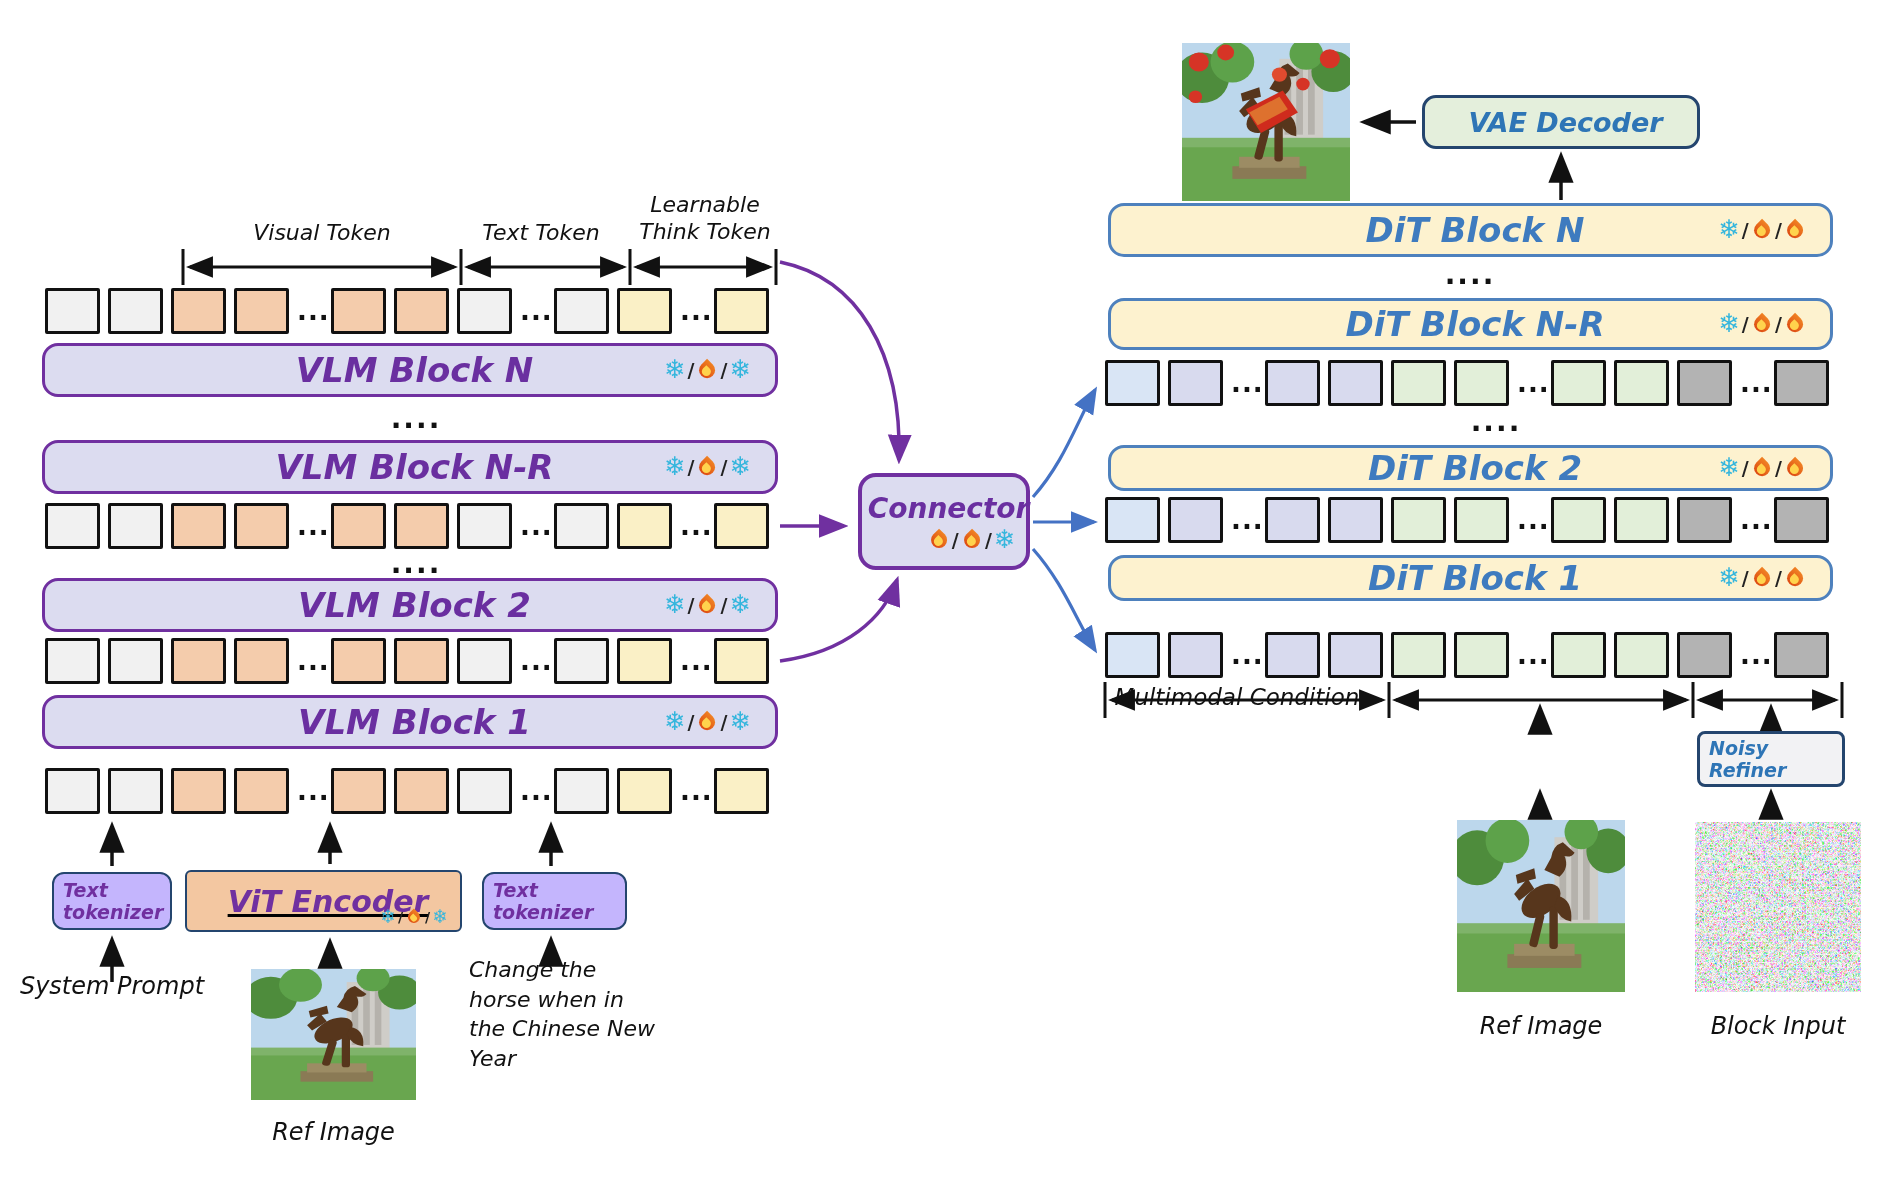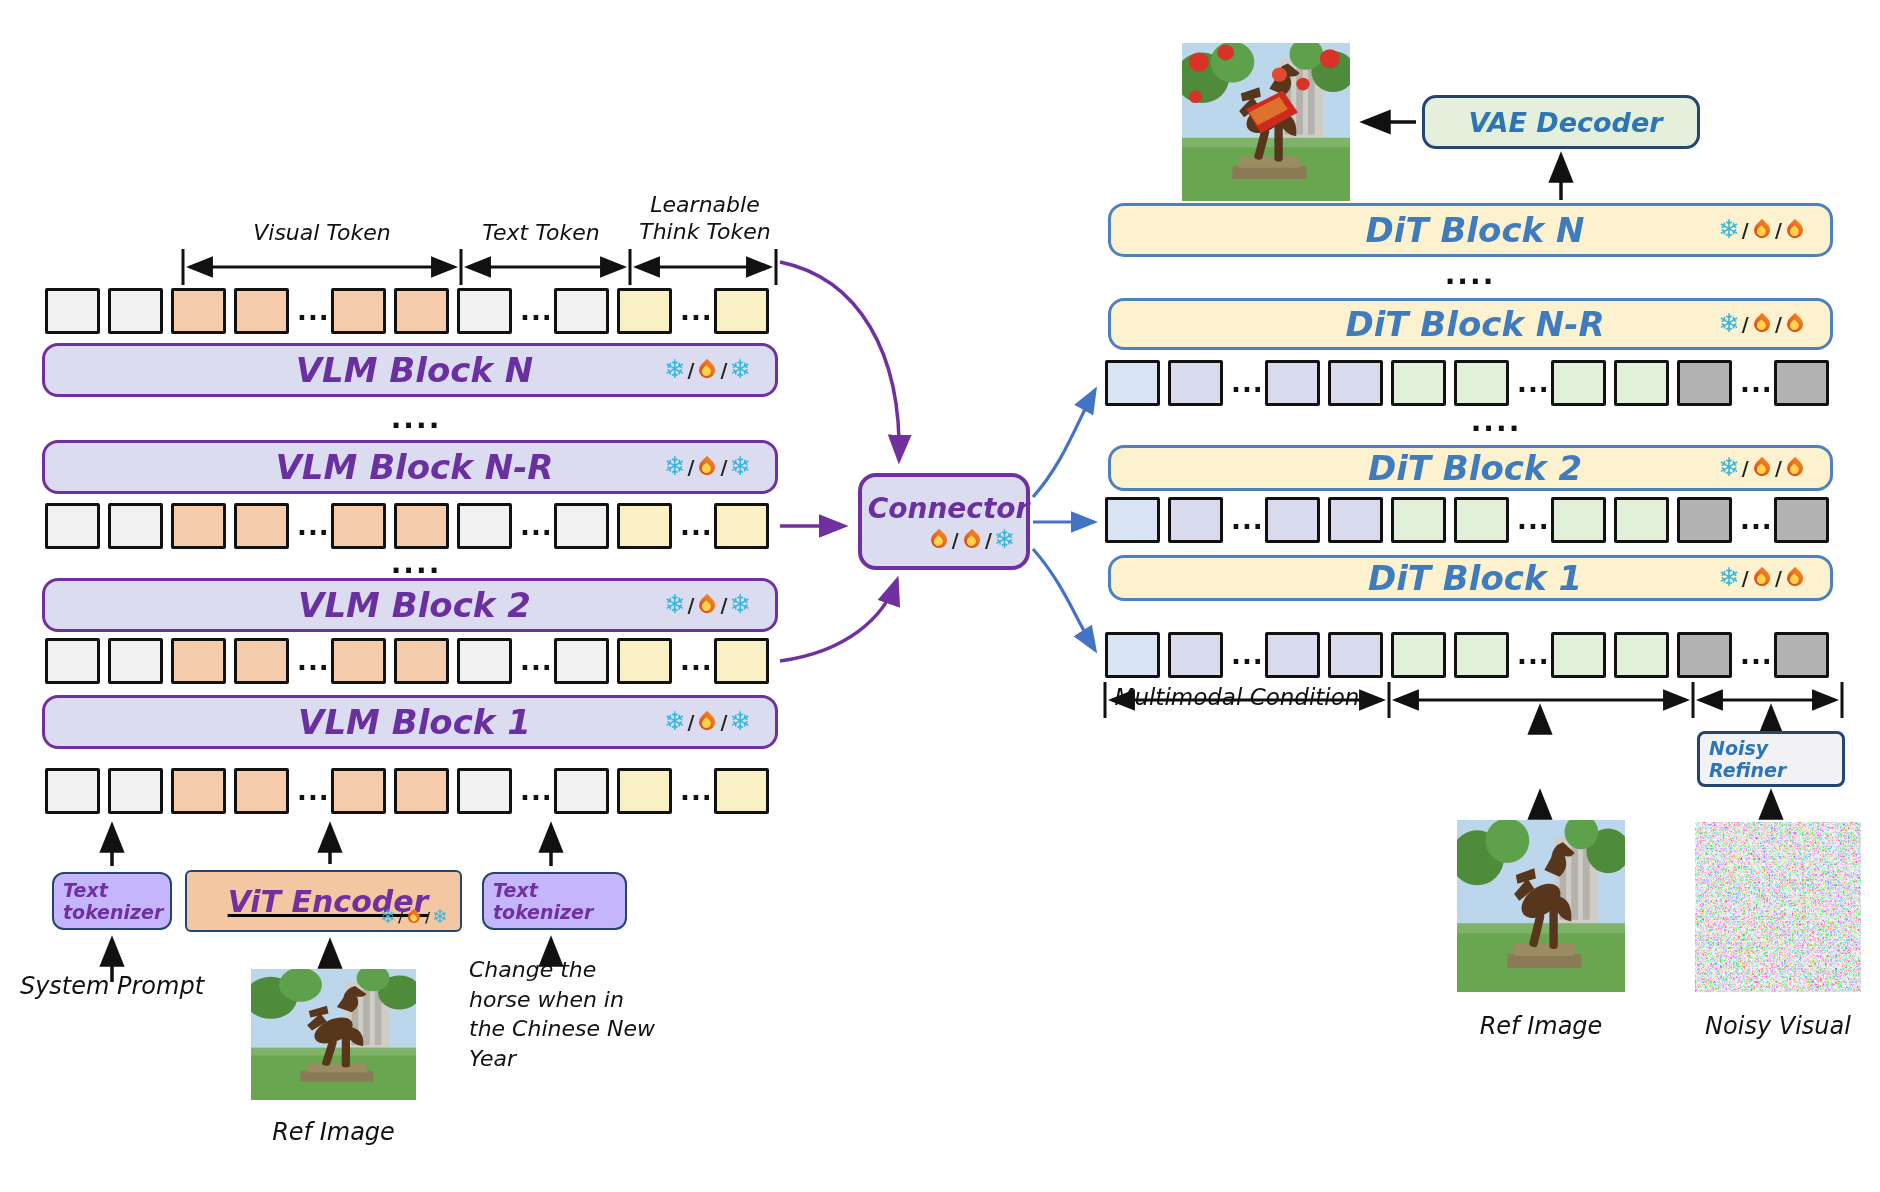--- a/index.html
+++ b/index.html
@@ -386,15 +386,15 @@
         <filter id="nzf" x="0" y="0" width="100%" height="100%">
           <feTurbulence type="turbulence" baseFrequency="0.65" numOctaves="2" seed="7"></feTurbulence>
           <feColorMatrix type="saturate" values="6"></feColorMatrix>
         </filter>
       </defs>
       <rect width="100" height="100" filter="url(#nzf)"></rect>
     </svg>
   </div>
 
   <div class="hand caption" style="left:1457px;top:1012px;width:168px;">Ref Image</div>
-  <div class="hand caption" style="left:1695px;top:1012px;width:166px;">Noisy Visual</div>
+  <div class="hand caption" style="left:1695px;top:1012px;width:166px;">Block Input</div>
 
 </div>
 
 </body></html>

